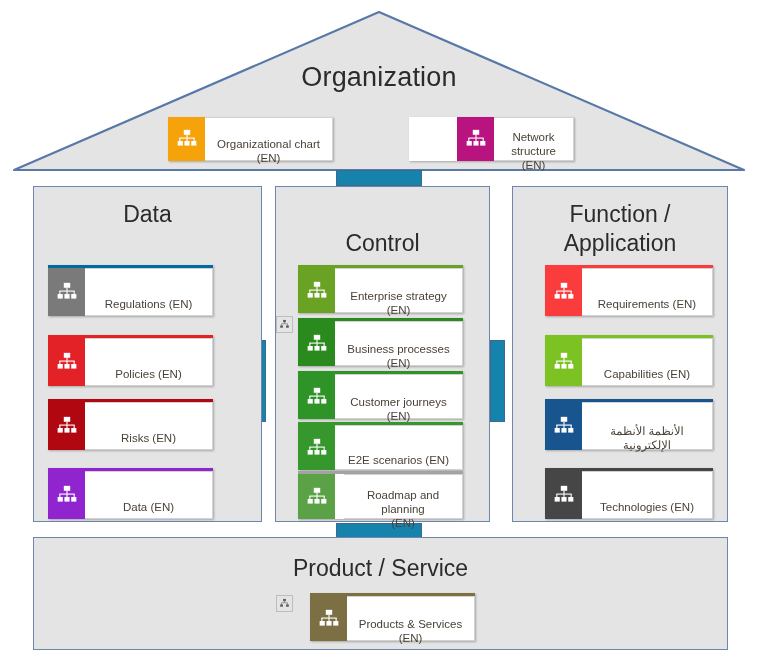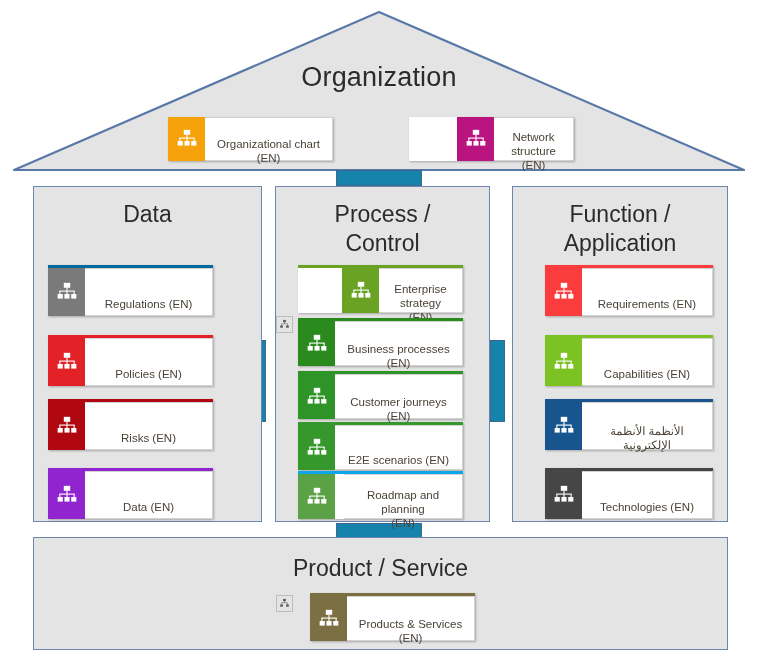--- a/index.html
+++ b/index.html
@@ -197,38 +197,38 @@
           <rect x="16.6" y="14.2" width="5.6" height="5" fill="#fff"></rect>
         </svg>
     </div>
     <div class="tile-body">
       <div class="tile-label">Data (EN)</div>
     </div>
   </div>
 
   <div class="panel" style="left:275px;top:186px;width:215px;height:336px;">
     <div class="panel-title" style="top:13px;">
-      <span>Process /</span><br>
+      <br>
       <span>Control</span>
     </div>
   </div>
 
   <div class="marker" style="left:276px;top:316px;">
     <svg viewBox="0 0 24 24">
       <rect x="9" y="2" width="6" height="5" fill="#5a5a5a"></rect>
       <rect x="11.4" y="7" width="1.2" height="3" fill="#5a5a5a"></rect>
       <rect x="5" y="10" width="14" height="1.2" fill="#5a5a5a"></rect>
       <rect x="5" y="11" width="1.2" height="3" fill="#5a5a5a"></rect>
       <rect x="17.8" y="11" width="1.2" height="3" fill="#5a5a5a"></rect>
       <rect x="2.6" y="14" width="6" height="5" fill="#5a5a5a"></rect>
       <rect x="15.4" y="14" width="6" height="5" fill="#5a5a5a"></rect>
     </svg>
   </div>
 
-  <div class="tile" style="left:298px;top:265px;width:165px;height:48px;border-top:3px solid #6aa224;padding-left:44px;">
+  <div class="tile" style="left:298px;top:265px;width:165px;height:48px;border-top:3px solid #6aa224;">
     <div class="tile-ico" style="background:#6aa224;">
       <svg viewBox="0 0 24 24">
           <rect x="8.5" y="2" width="7" height="5.4" fill="#fff"></rect>
           <rect x="11.4" y="7.4" width="1.2" height="3.4" fill="#fff"></rect>
           <rect x="3.6" y="10.4" width="16.8" height="1.2" fill="#fff"></rect>
           <rect x="3.6" y="11" width="1.2" height="3.2" fill="#fff"></rect>
           <rect x="11.4" y="11" width="1.2" height="3.2" fill="#fff"></rect>
           <rect x="19.2" y="11" width="1.2" height="3.2" fill="#fff"></rect>
           <rect x="1.8" y="14.2" width="5.6" height="5" fill="#fff"></rect>
           <rect x="9.2" y="14.2" width="5.6" height="5" fill="#fff"></rect>
@@ -299,21 +299,21 @@
           <rect x="1.8" y="14.2" width="5.6" height="5" fill="#fff"></rect>
           <rect x="9.2" y="14.2" width="5.6" height="5" fill="#fff"></rect>
           <rect x="16.6" y="14.2" width="5.6" height="5" fill="#fff"></rect>
         </svg>
     </div>
     <div class="tile-body">
       <div class="tile-label">E2E scenarios (EN)</div>
     </div>
   </div>
 
-  <div class="tile" style="left:298px;top:471px;width:165px;height:48px;border-top:3px solid #0ea5e9;gap:9px;">
+  <div class="tile" style="left:298px;top:471px;width:165px;height:48px;border-top:3px solid #a3a3a3;gap:9px;">
     <div class="tile-ico" style="background:#5ba246;">
       <svg viewBox="0 0 24 24">
           <rect x="8.5" y="2" width="7" height="5.4" fill="#fff"></rect>
           <rect x="11.4" y="7.4" width="1.2" height="3.4" fill="#fff"></rect>
           <rect x="3.6" y="10.4" width="16.8" height="1.2" fill="#fff"></rect>
           <rect x="3.6" y="11" width="1.2" height="3.2" fill="#fff"></rect>
           <rect x="11.4" y="11" width="1.2" height="3.2" fill="#fff"></rect>
           <rect x="19.2" y="11" width="1.2" height="3.2" fill="#fff"></rect>
           <rect x="1.8" y="14.2" width="5.6" height="5" fill="#fff"></rect>
           <rect x="9.2" y="14.2" width="5.6" height="5" fill="#fff"></rect>

